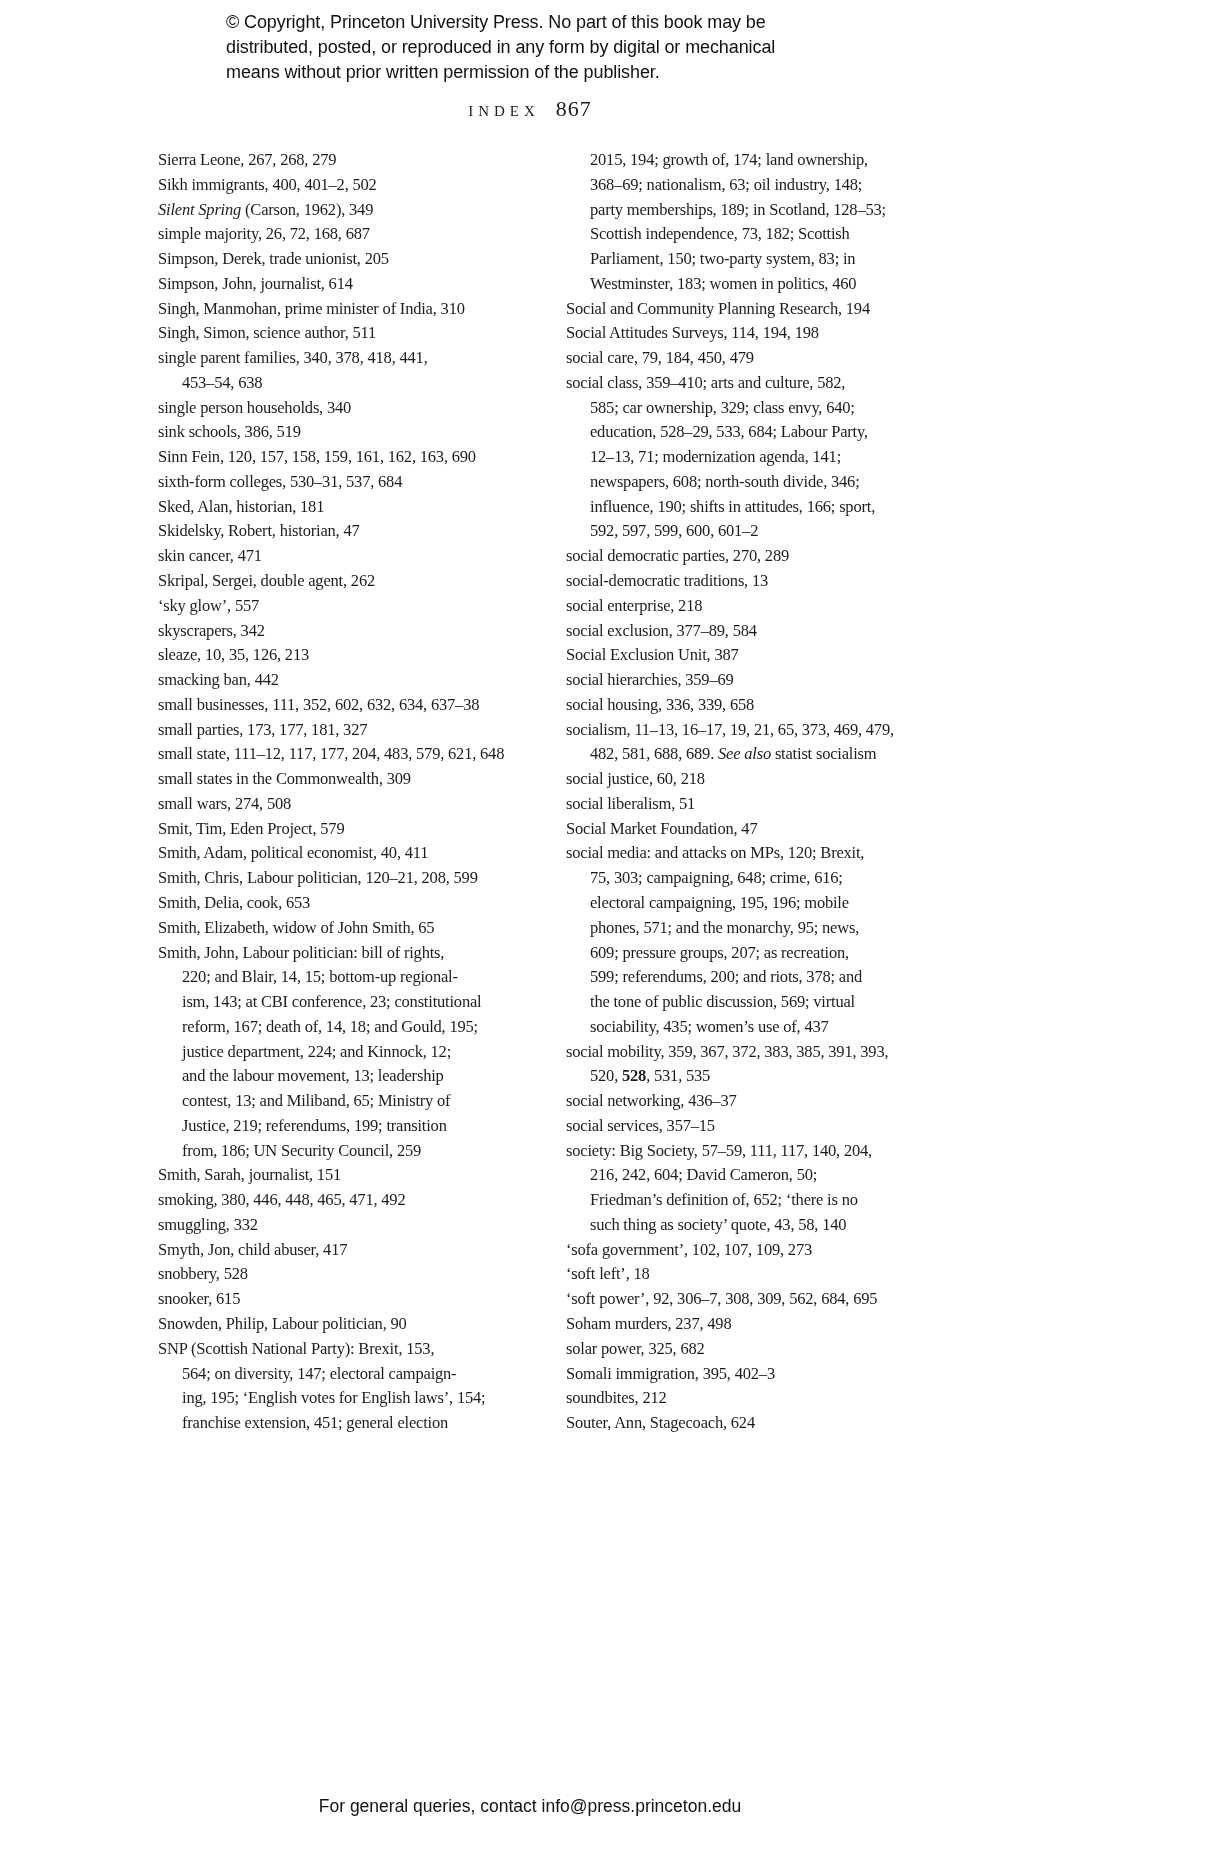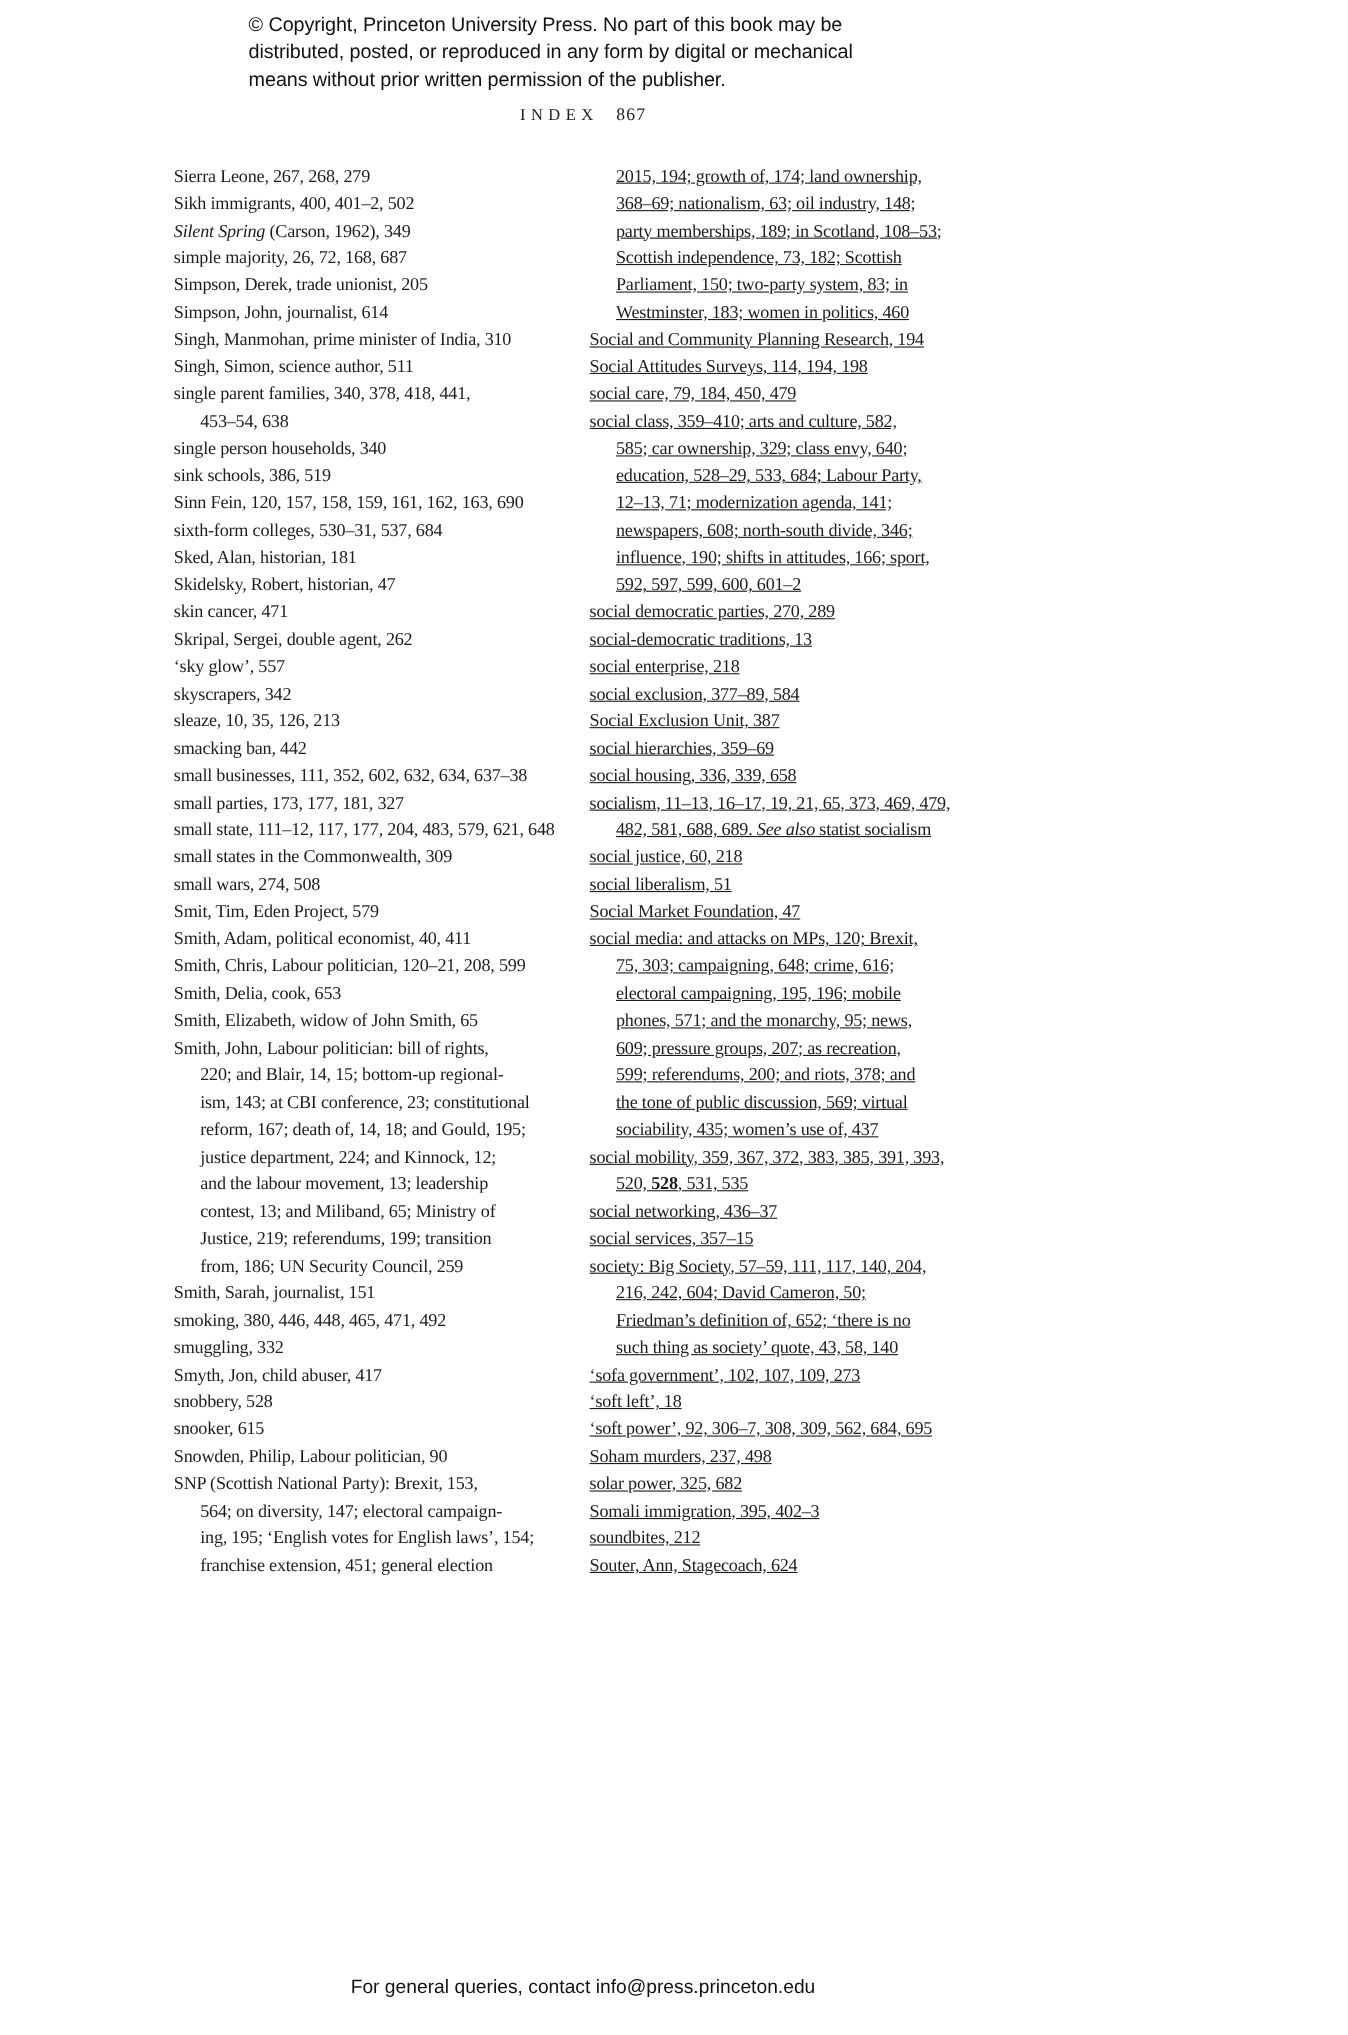--- a/index.html
+++ b/index.html
@@ -29,34 +29,34 @@
     width: 780px;
     text-align: center;
     color: #1c1c1c;
   }
   .section-title {
     font-size: 15px;
     letter-spacing: 5px;
     text-transform: uppercase;
   }
   .page-number {
-    font-size: 16px;
+    font-size: 22px;
     margin-left: 16px;
     letter-spacing: 1px;
   }
   .col {
     position: absolute;
     top: 148px;
     width: 392px;
     font-size: 16.5px;
     line-height: 24.77px;
     letter-spacing: -0.2px;
   }
   .col-left  { left: 140px; margin-left: 18px; }
-  .col-right { left: 536px; text-decoration: underline; }
+  .col-right { left: 566px; }
   .entry .line { white-space: nowrap; }
   .entry .line.turn { padding-left: 24px; }
   .entry i { font-style: italic; text-align: right; }
   .entry b { font-weight: bold; }
   .footer {
     position: absolute;
     top: 1796px;
     left: 140px;
     width: 780px;
     text-align: center;
@@ -211,21 +211,21 @@
         <div class="line">SNP (Scottish National Party): Brexit, 153,</div>
         <div class="line turn">564; on diversity, 147; electoral campaign-</div>
         <div class="line turn">ing, 195; ‘English votes for English laws’, 154;</div>
         <div class="line turn">franchise extension, 451; general election</div>
       </div>
     </div>
   <div class="col col-right">
       <div class="entry">
         <div class="line turn">2015, 194; growth of, 174; land ownership,</div>
         <div class="line turn">368–69; nationalism, 63; oil industry, 148;</div>
-        <div class="line turn">party memberships, 189; in Scotland, 108–53;</div>
+        <div class="line turn">party memberships, 189; in Scotland, 128–53;</div>
         <div class="line turn">Scottish independence, 73, 182; Scottish</div>
         <div class="line turn">Parliament, 150; two-party system, 83; in</div>
         <div class="line turn">Westminster, 183; women in politics, 460</div>
       </div>
       <div class="entry">
         <div class="line">Social and Community Planning Research, 194</div>
       </div>
       <div class="entry">
         <div class="line">Social Attitudes Surveys, 114, 194, 198</div>
       </div>

